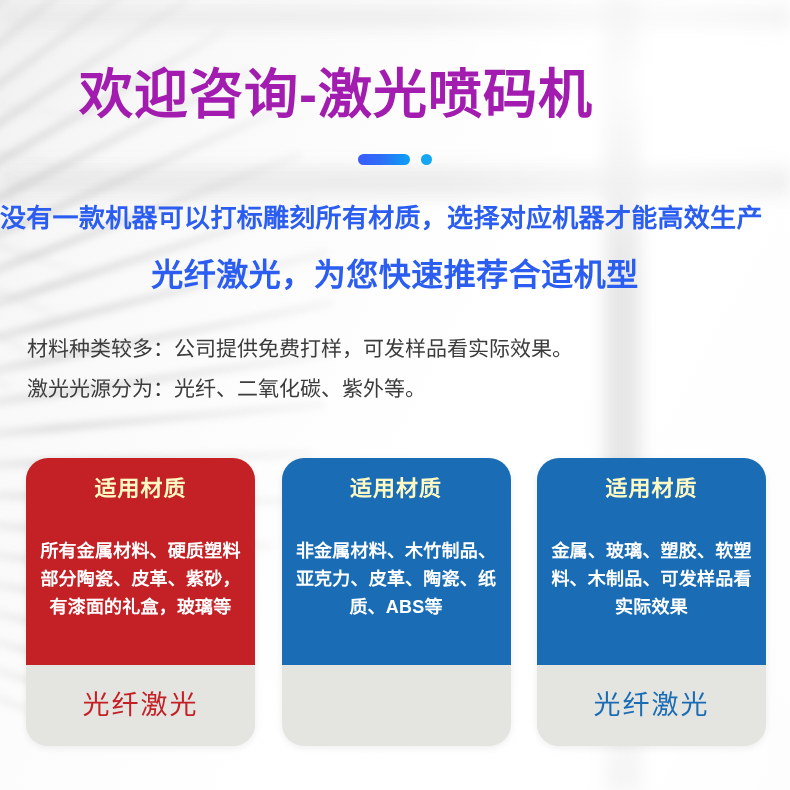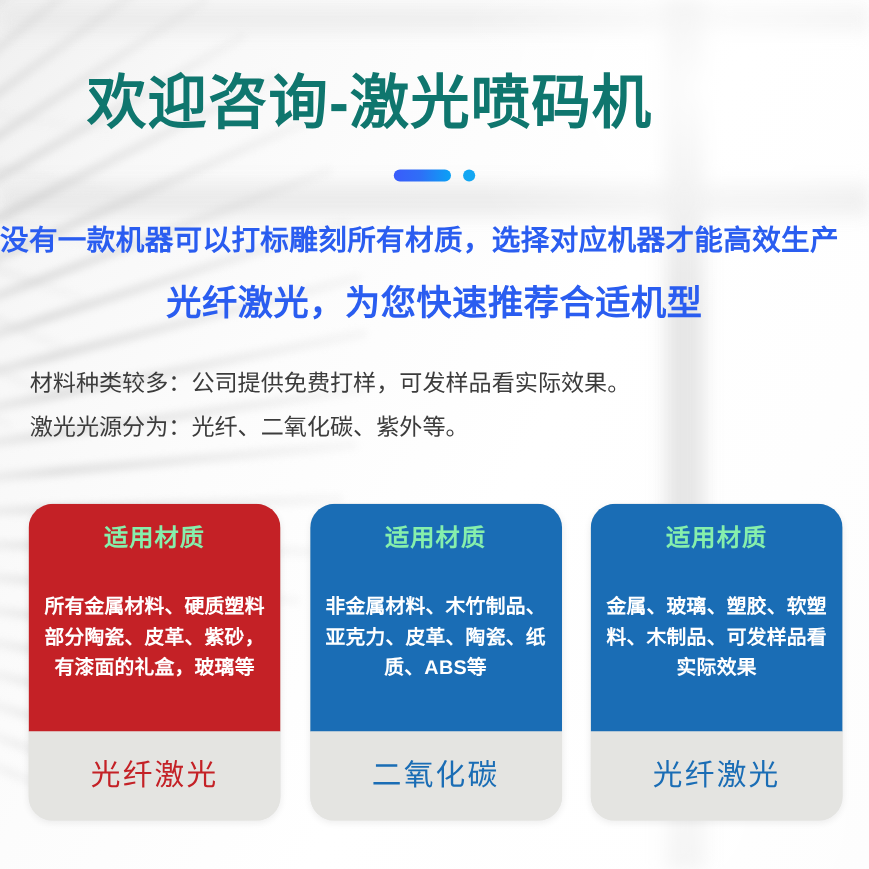--- a/index.html
+++ b/index.html
@@ -104,21 +104,21 @@
   .title {
     position: absolute;
     left: 0;
     top: 63px;
     width: 672px;
     text-align: center;
     font-size: 54px;
     line-height: 1.16;
     font-weight: 700;
     letter-spacing: 1px;
-    color: #0f766e;
+    color: #a21caf;
     white-space: nowrap;
   }
 
   .divider {
     position: absolute;
     left: 0;
     top: 152px;
     width: 790px;
     height: 14px;
     display: flex;
@@ -206,21 +206,21 @@
     height: 207px;
     padding: 18px 12px 0 12px;
     box-sizing: border-box;
     display: flex;
     flex-direction: column;
     align-items: center;
   }
   .card-heading {
     font-size: 22px;
     font-weight: 700;
-    color: #86efac;
+    color: #fef9c3;
     letter-spacing: 1px;
     line-height: 1.2;
   }
   .card-body {
     margin-top: 36px;
     font-size: 18px;
     font-weight: 700;
     line-height: 1.55;
     color: #ffffff;
     text-align: center;
@@ -317,23 +317,20 @@
         <div class="card-foot">
           <span class="card-foot-label">光纤激光</span>
         </div>
       </div>
 
       <div class="card blue">
         <div class="card-top">
           <div class="card-heading">适用材质</div>
           <div class="card-body">非金属材料、木竹制品、亚克力、皮革、陶瓷、纸质、ABS等</div>
         </div>
-        <div class="card-foot">
-          <span class="card-foot-label">二氧化碳</span>
-        </div>
       </div>
 
       <div class="card blue">
         <div class="card-top">
           <div class="card-heading">适用材质</div>
           <div class="card-body">金属、玻璃、塑胶、软塑料、木制品、可发样品看实际效果</div>
         </div>
         <div class="card-foot">
           <span class="card-foot-label">光纤激光</span>
         </div>

